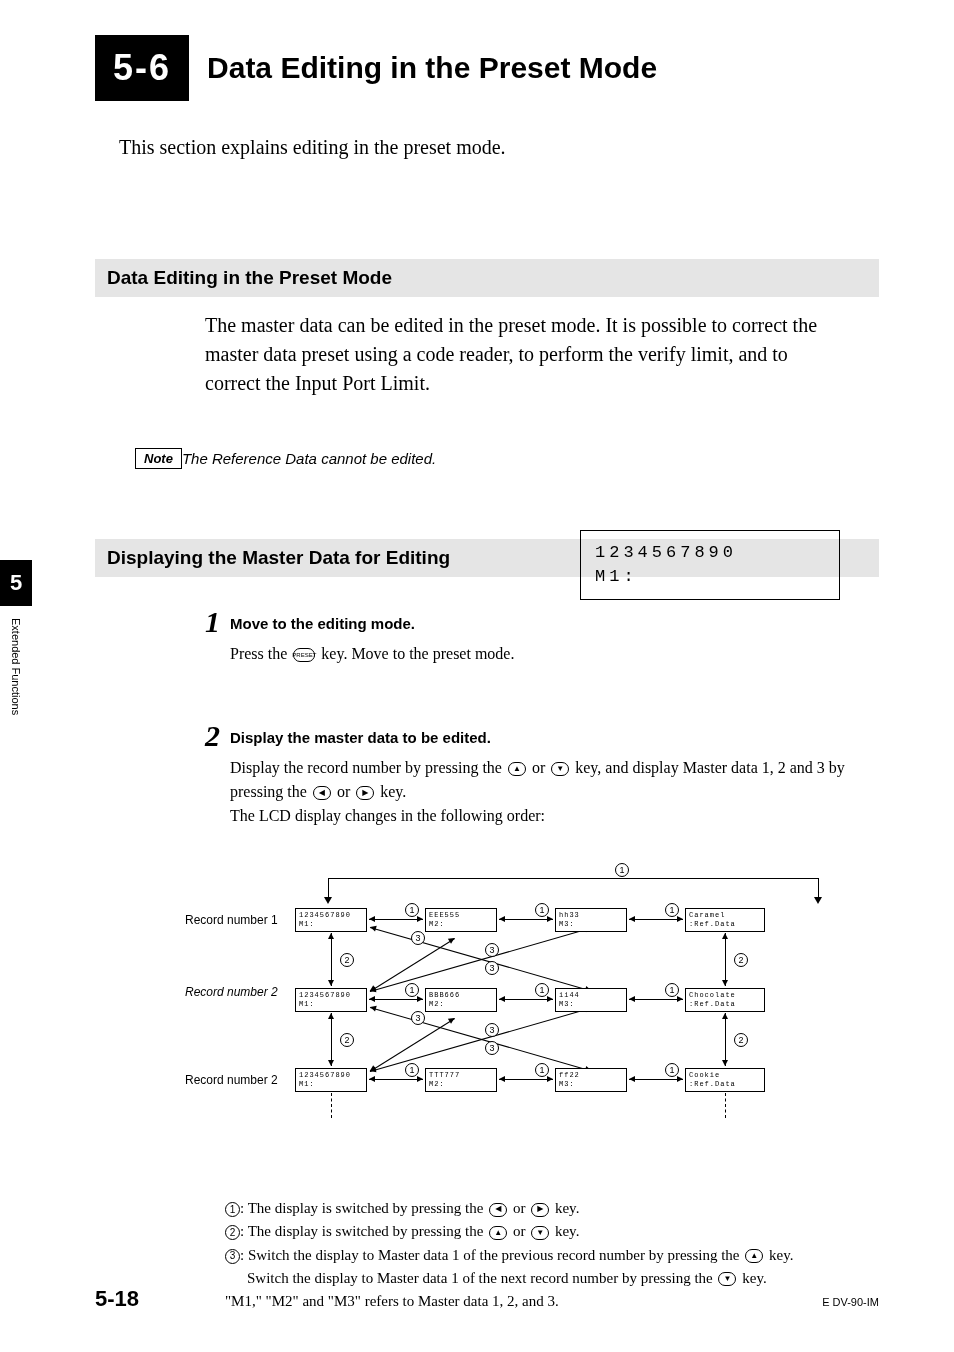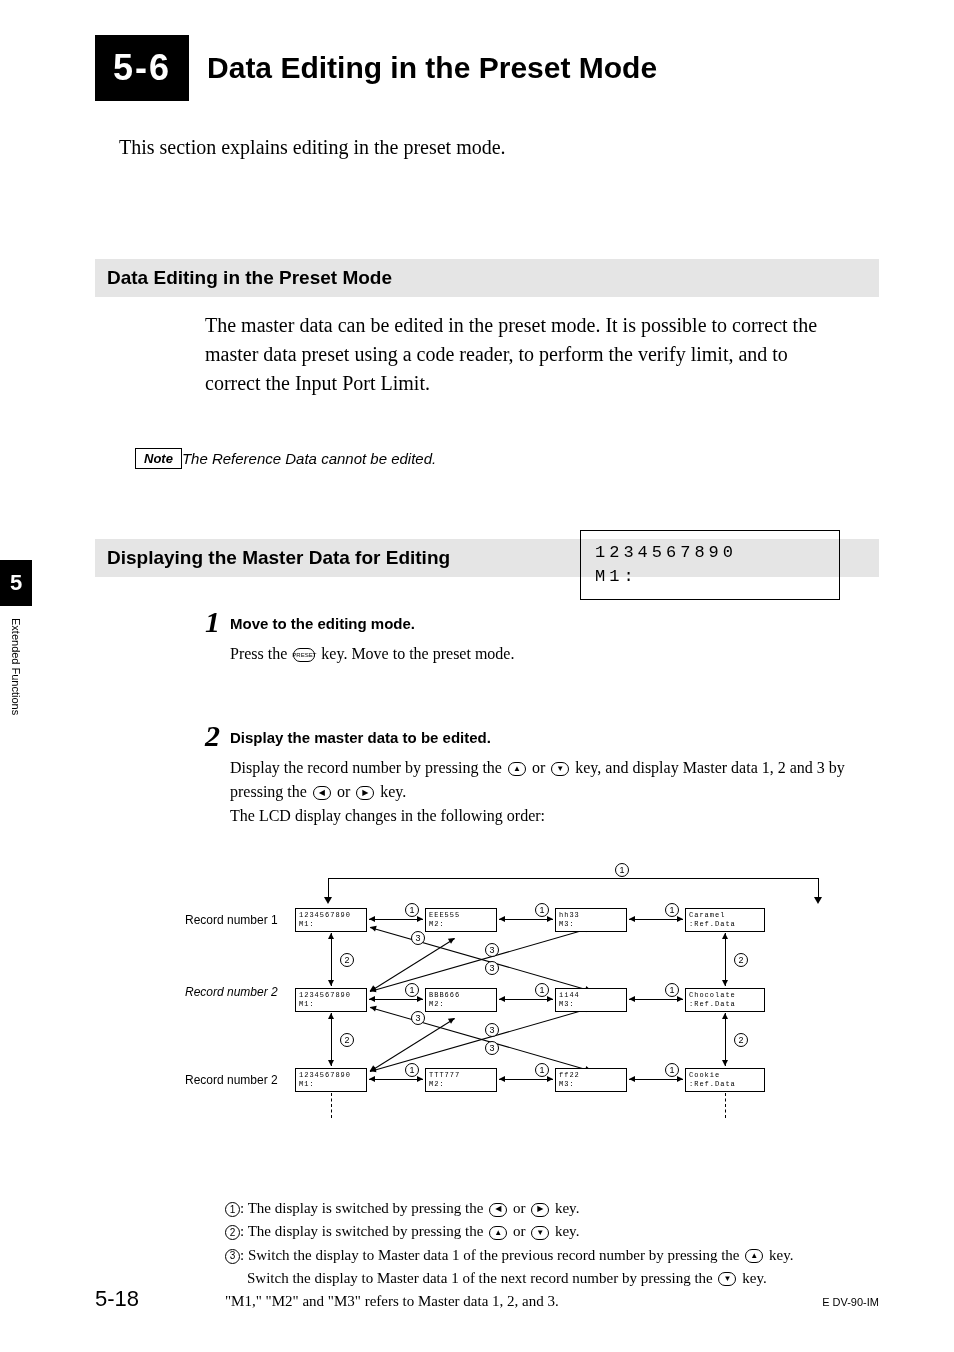--- a/index.html
+++ b/index.html
@@ -284,20 +284,21 @@
     bottom: 40px;
     left: 95px;
     right: 75px;
     display: flex;
     justify-content: space-between;
     align-items: baseline;
   }
   .page-num {
     font-family: Arial, Helvetica, sans-serif;
     font-size: 22px;
+    font-weight: bold;
   }
   .doc-id {
     font-family: Arial, Helvetica, sans-serif;
     font-size: 11px;
   }
 </style>
 </head>
 <body>
 
 <div class="side-tab">

